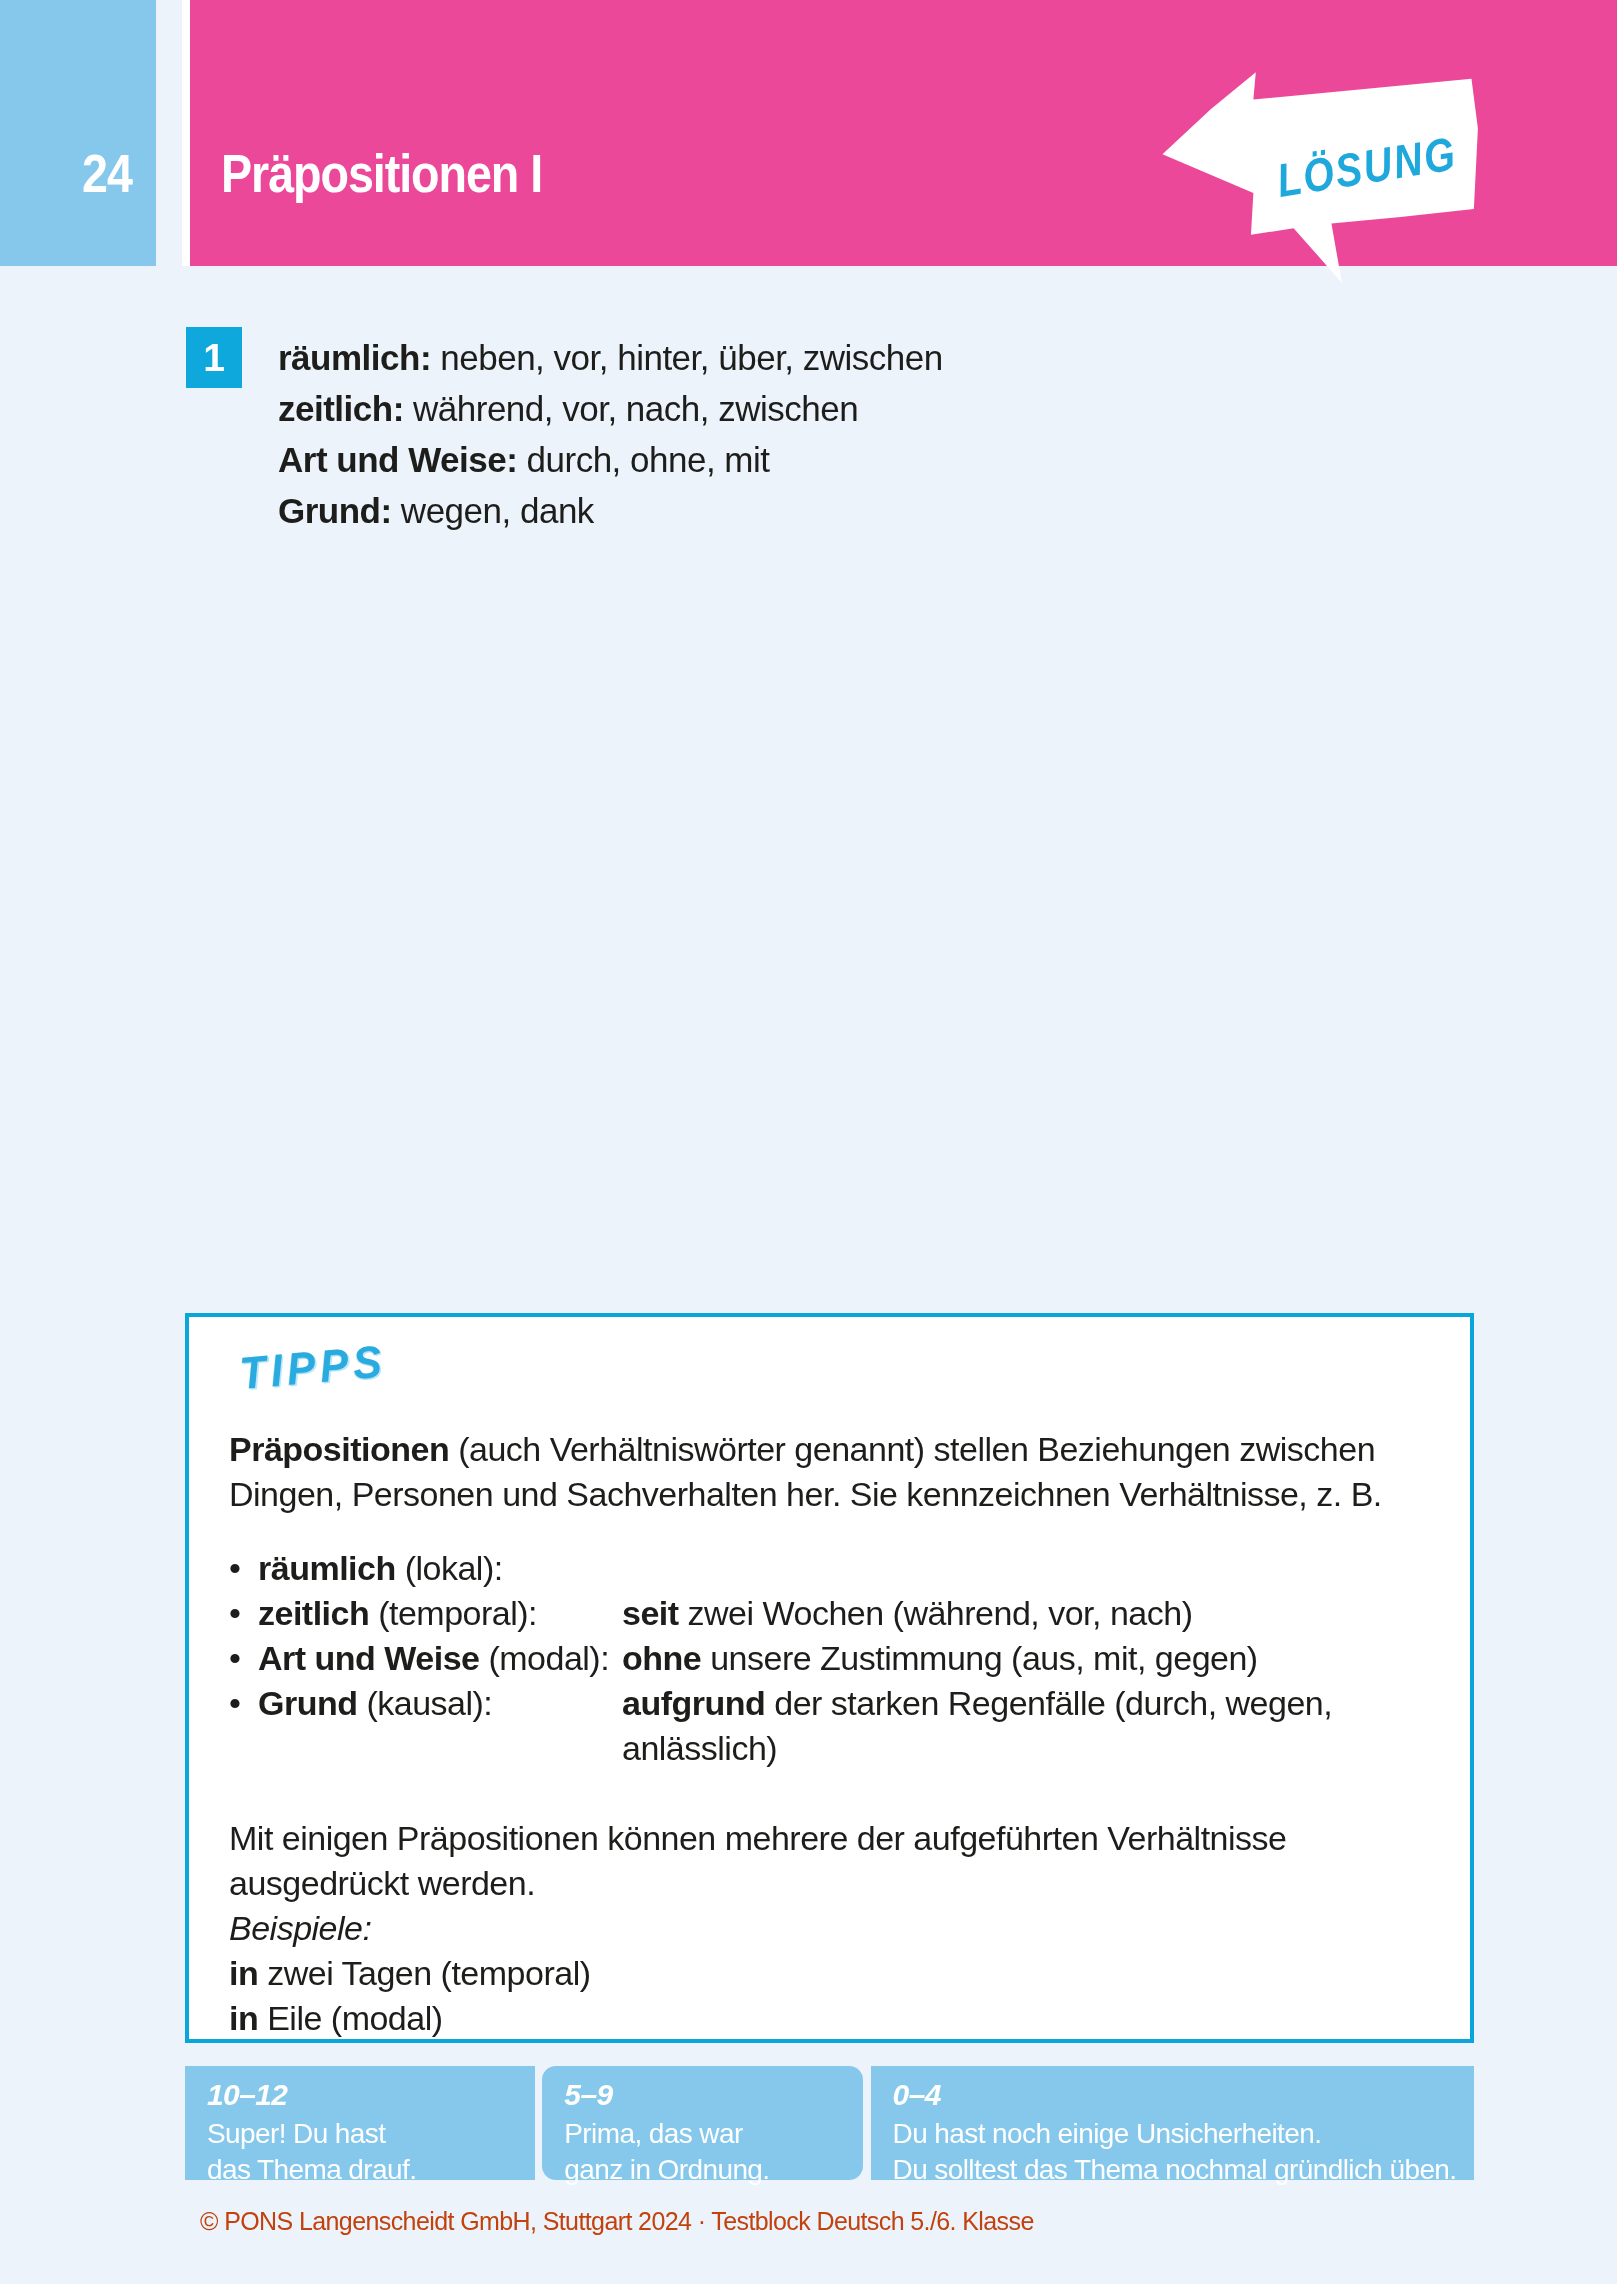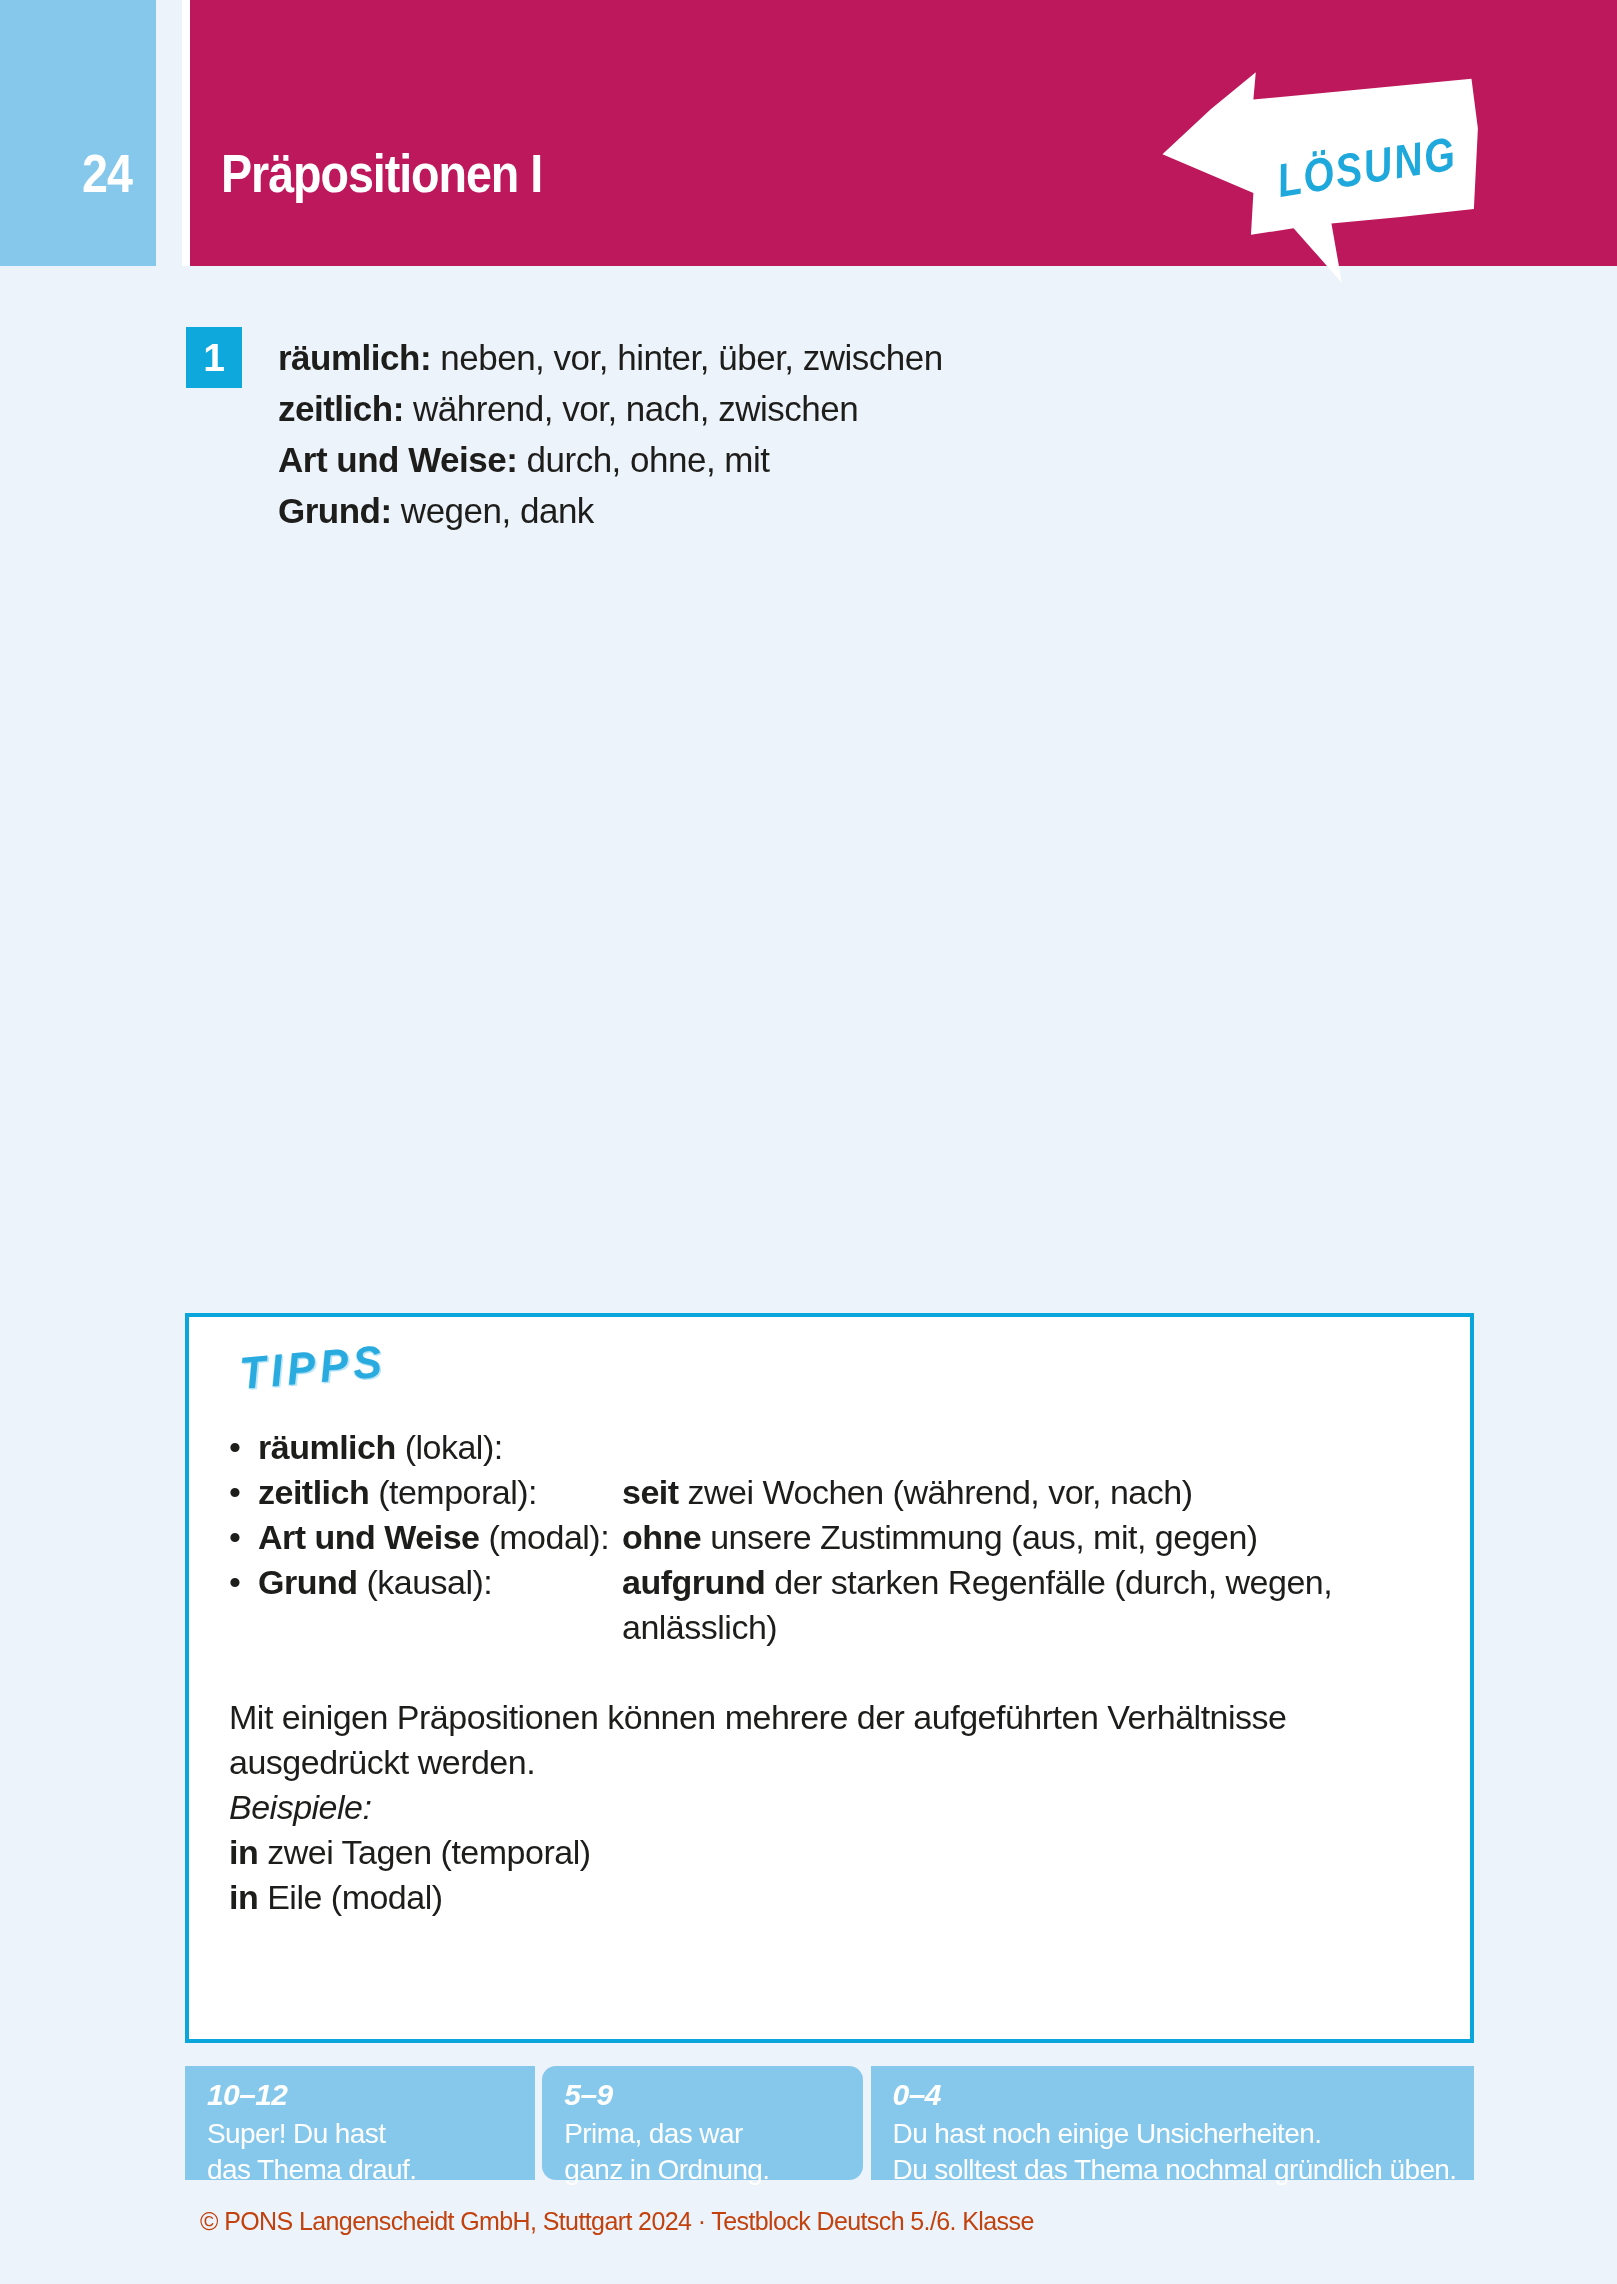--- a/index.html
+++ b/index.html
@@ -20,21 +20,21 @@
   .pagenum-block {
     position:absolute; left:0; top:0; width:156px; height:266px;
     background:#86c8ec;
   }
   .header-gap {
     position:absolute; left:182px; top:0; width:8px; height:266px;
     background:#ffffff;
   }
   .header-band {
     position:absolute; left:190px; top:0; width:1428px; height:266px;
-    background:#be185d;
+    background:#ec4899;
   }
   .pagenum {
     position:absolute; right:24px; top:147px;
     font-size:53px; font-weight:bold; color:#ffffff; line-height:1;
     transform:scaleX(0.88); transform-origin:right center;
     letter-spacing:-0.8px;
   }
   .page-title {
     position:absolute; left:31px; top:147px;
     font-size:53px; font-weight:bold; color:#ffffff; line-height:1;
@@ -125,20 +125,23 @@
     <div><b>räumlich:</b><span> neben, vor, hinter, über, zwischen</span></div>
     <div><b>zeitlich:</b><span> während, vor, nach, zwischen</span></div>
     <div><b>Art und Weise:</b><span> durch, ohne, mit</span></div>
     <div><b>Grund:</b><span> wegen, dank</span></div>
   </div>
 
   <div class="tips-box">
     <span class="tips-heading">TIPPS</span>
 
     <div class="tips-body">
+      <p class="tips-intro">
+        <b>Präpositionen</b><span> (auch Verhältniswörter genannt) stellen Beziehungen zwischen Dingen, Personen und Sachverhalten her. Sie kennzeichnen Verhältnisse, z. B.</span>
+      </p>
 
       <div class="tips-bullets">
         <div class="bullet-row">
           <span class="bullet-dot">•</span>
           <span class="bullet-term"><b>räumlich</b><span> (lokal):</span></span>
         </div>
         <div class="bullet-row">
           <span class="bullet-dot">•</span>
           <span class="bullet-term"><b>zeitlich</b><span> (temporal):</span></span>
           <span class="bullet-ex"><b>seit</b><span> zwei Wochen (während, vor, nach)</span></span>

